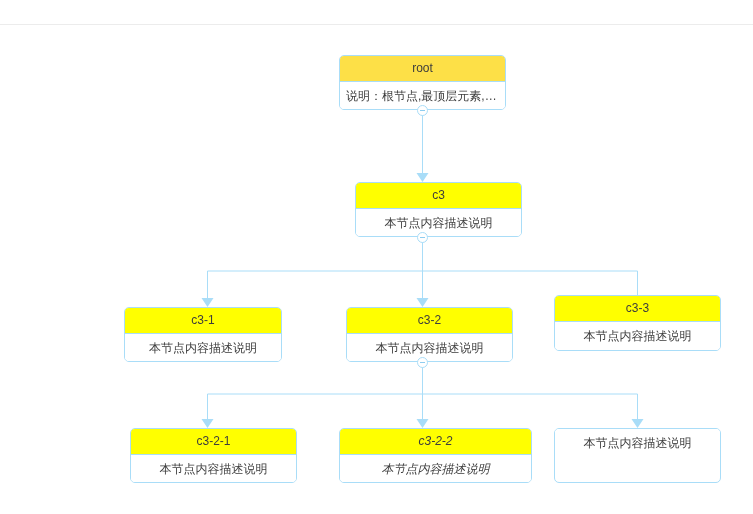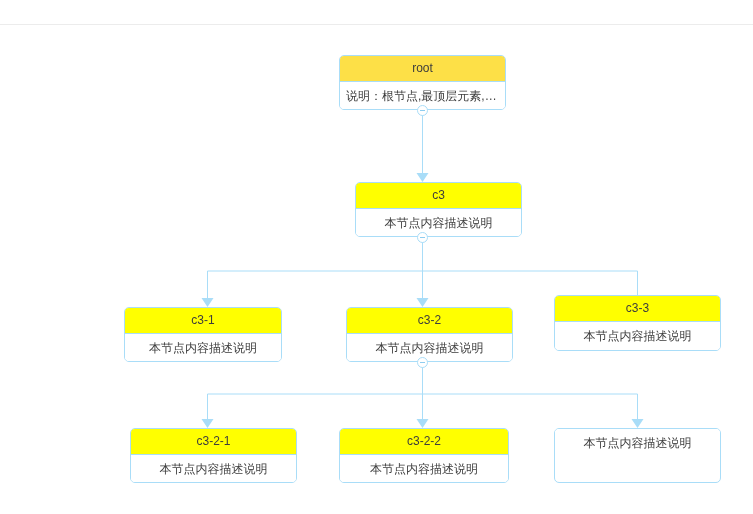--- a/index.html
+++ b/index.html
@@ -150,21 +150,21 @@
         <span class="minus"></span>
       </div>
       <div class="node" style="left: 554px; top: 295px; width: 167px; height: 56px;">
         <div class="node-title yellow-title">c3-3</div>
         <div class="node-desc">本节点内容描述说明</div>
       </div>
       <div class="node" style="left: 130px; top: 428px; width: 167px; height: 55px;">
         <div class="node-title yellow-title">c3-2-1</div>
         <div class="node-desc">本节点内容描述说明</div>
       </div>
-      <div class="node" style="left: 339px; top: 428px; width: 170px; height: 55px;">
+      <div class="node" style="left: 339px; top: 428px; width: 193px; height: 55px; font-style: italic;">
         <div class="node-title yellow-title">c3-2-2</div>
         <div class="node-desc">本节点内容描述说明</div>
       </div>
       <div class="node" style="left: 554px; top: 428px; width: 167px; height: 55px;">
         <div class="node-desc">本节点内容描述说明</div>
       </div>
     </div>
 
 </div>
 

